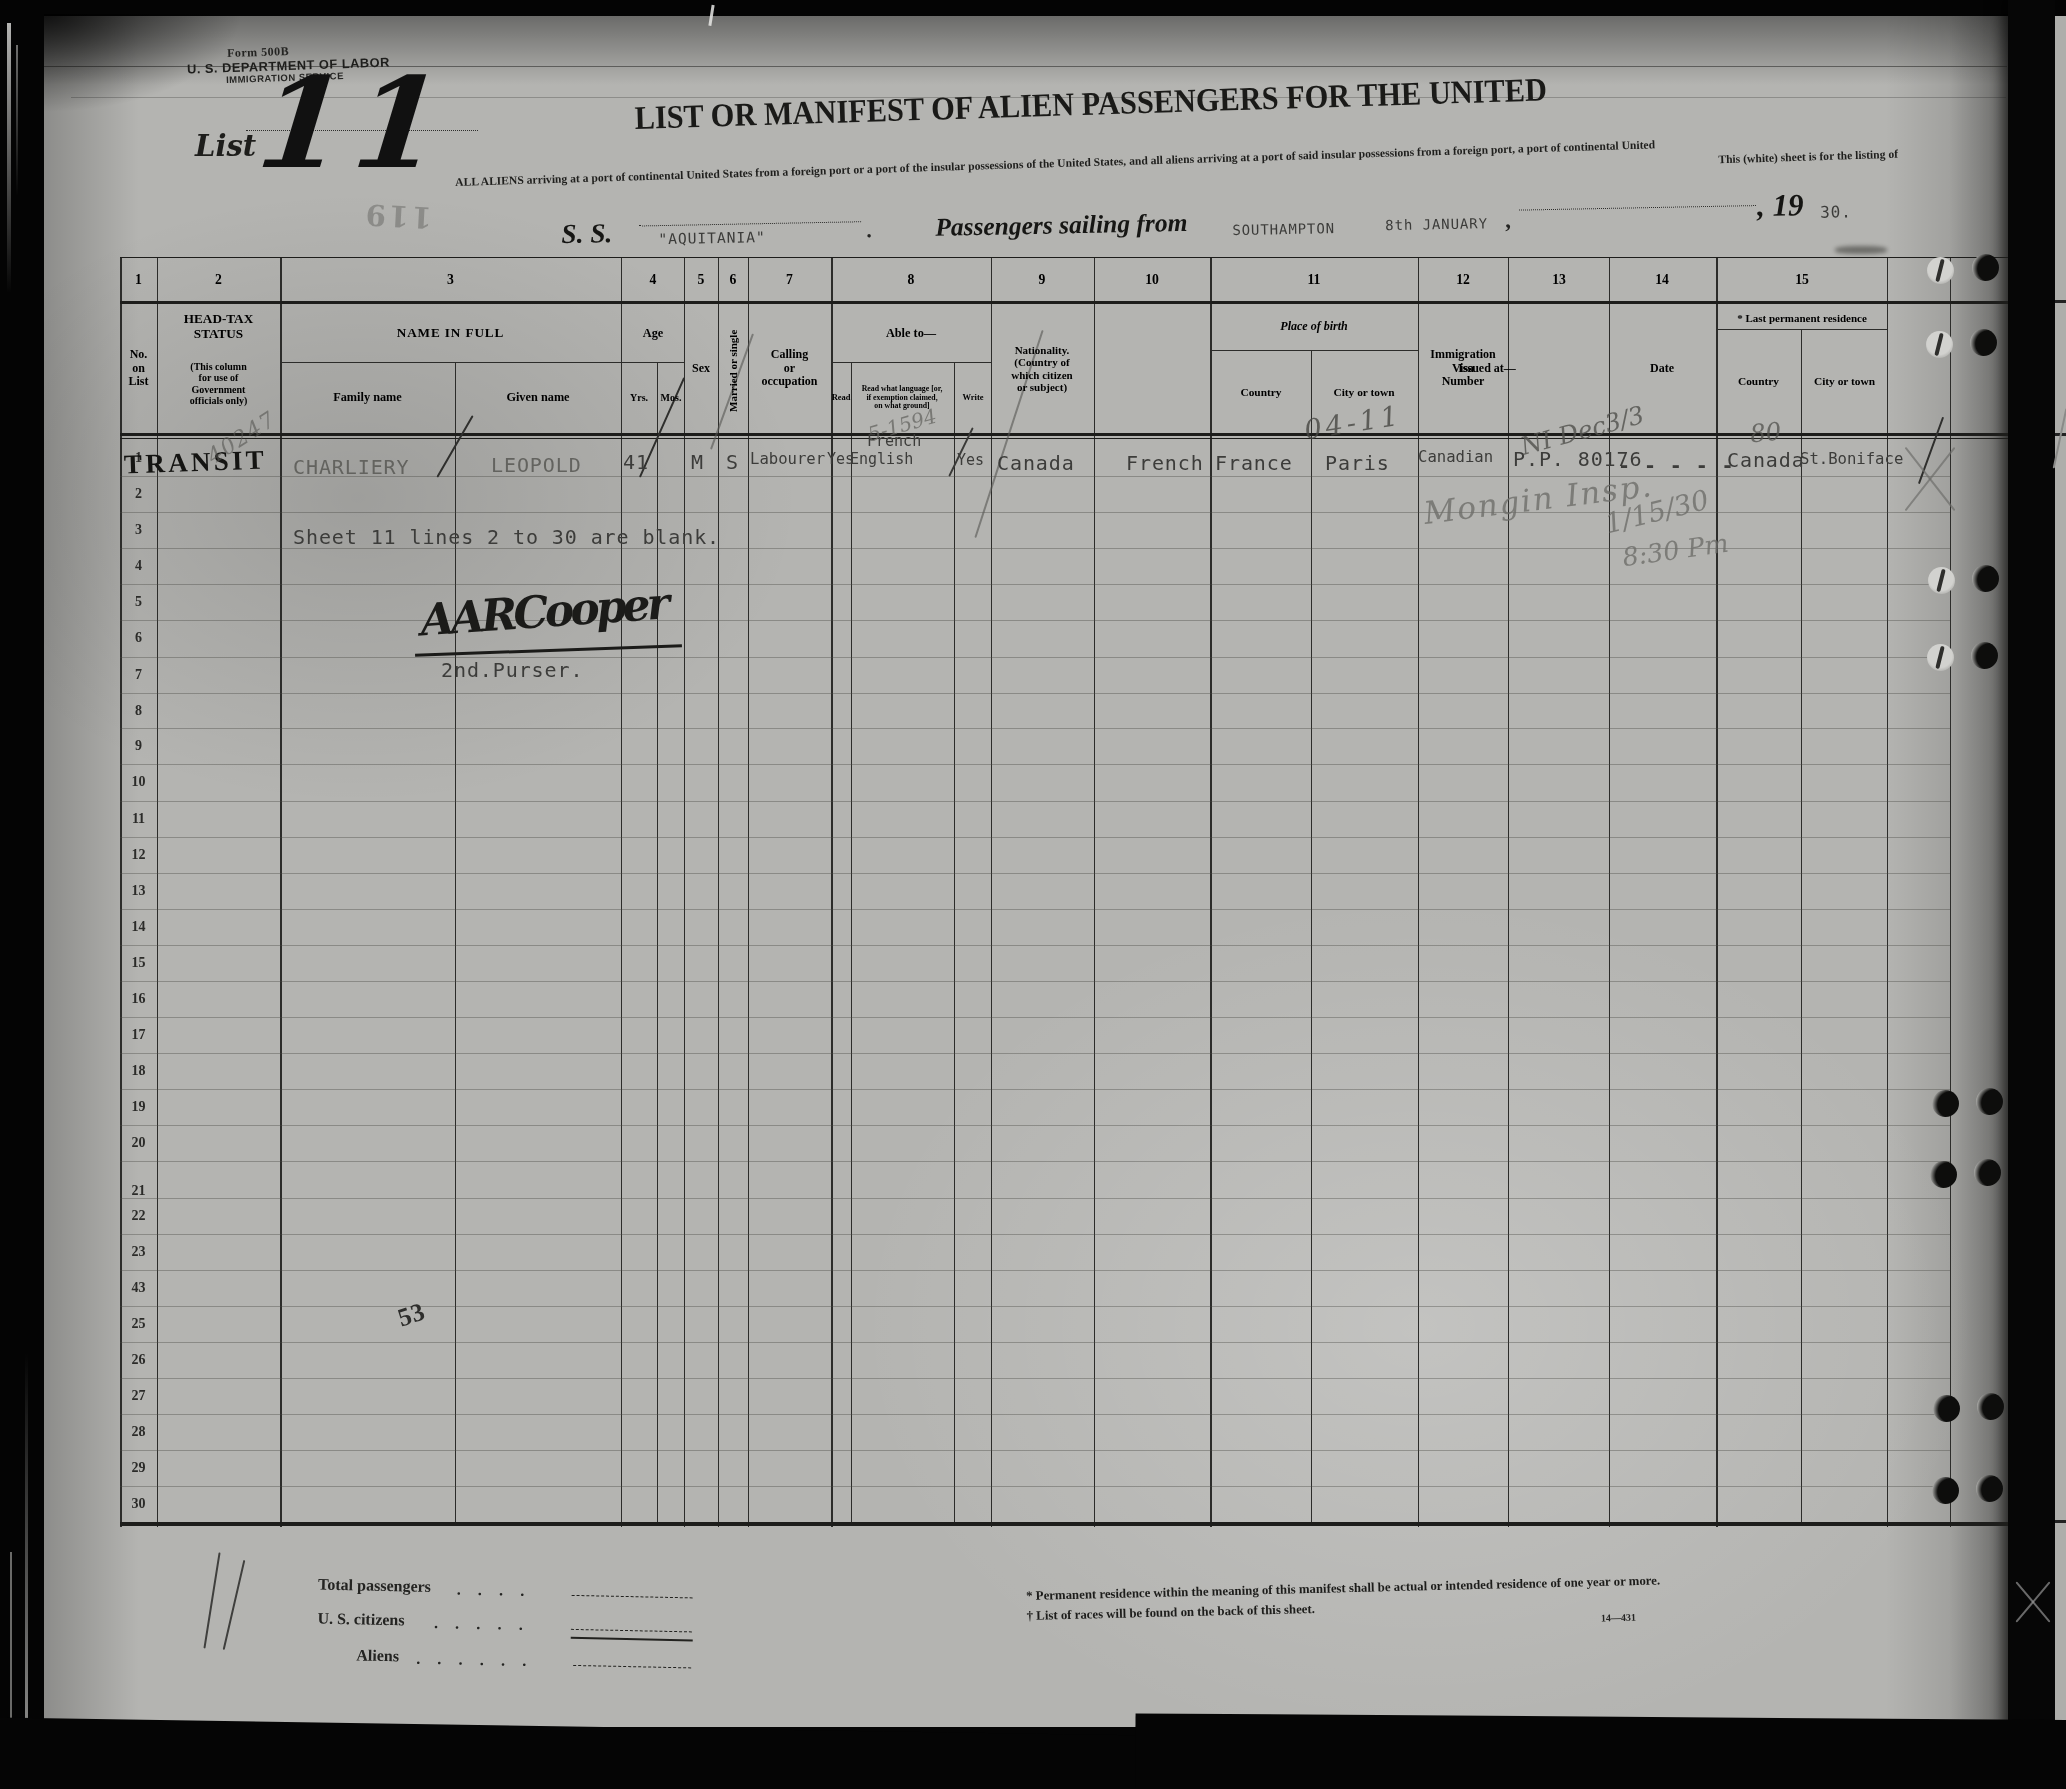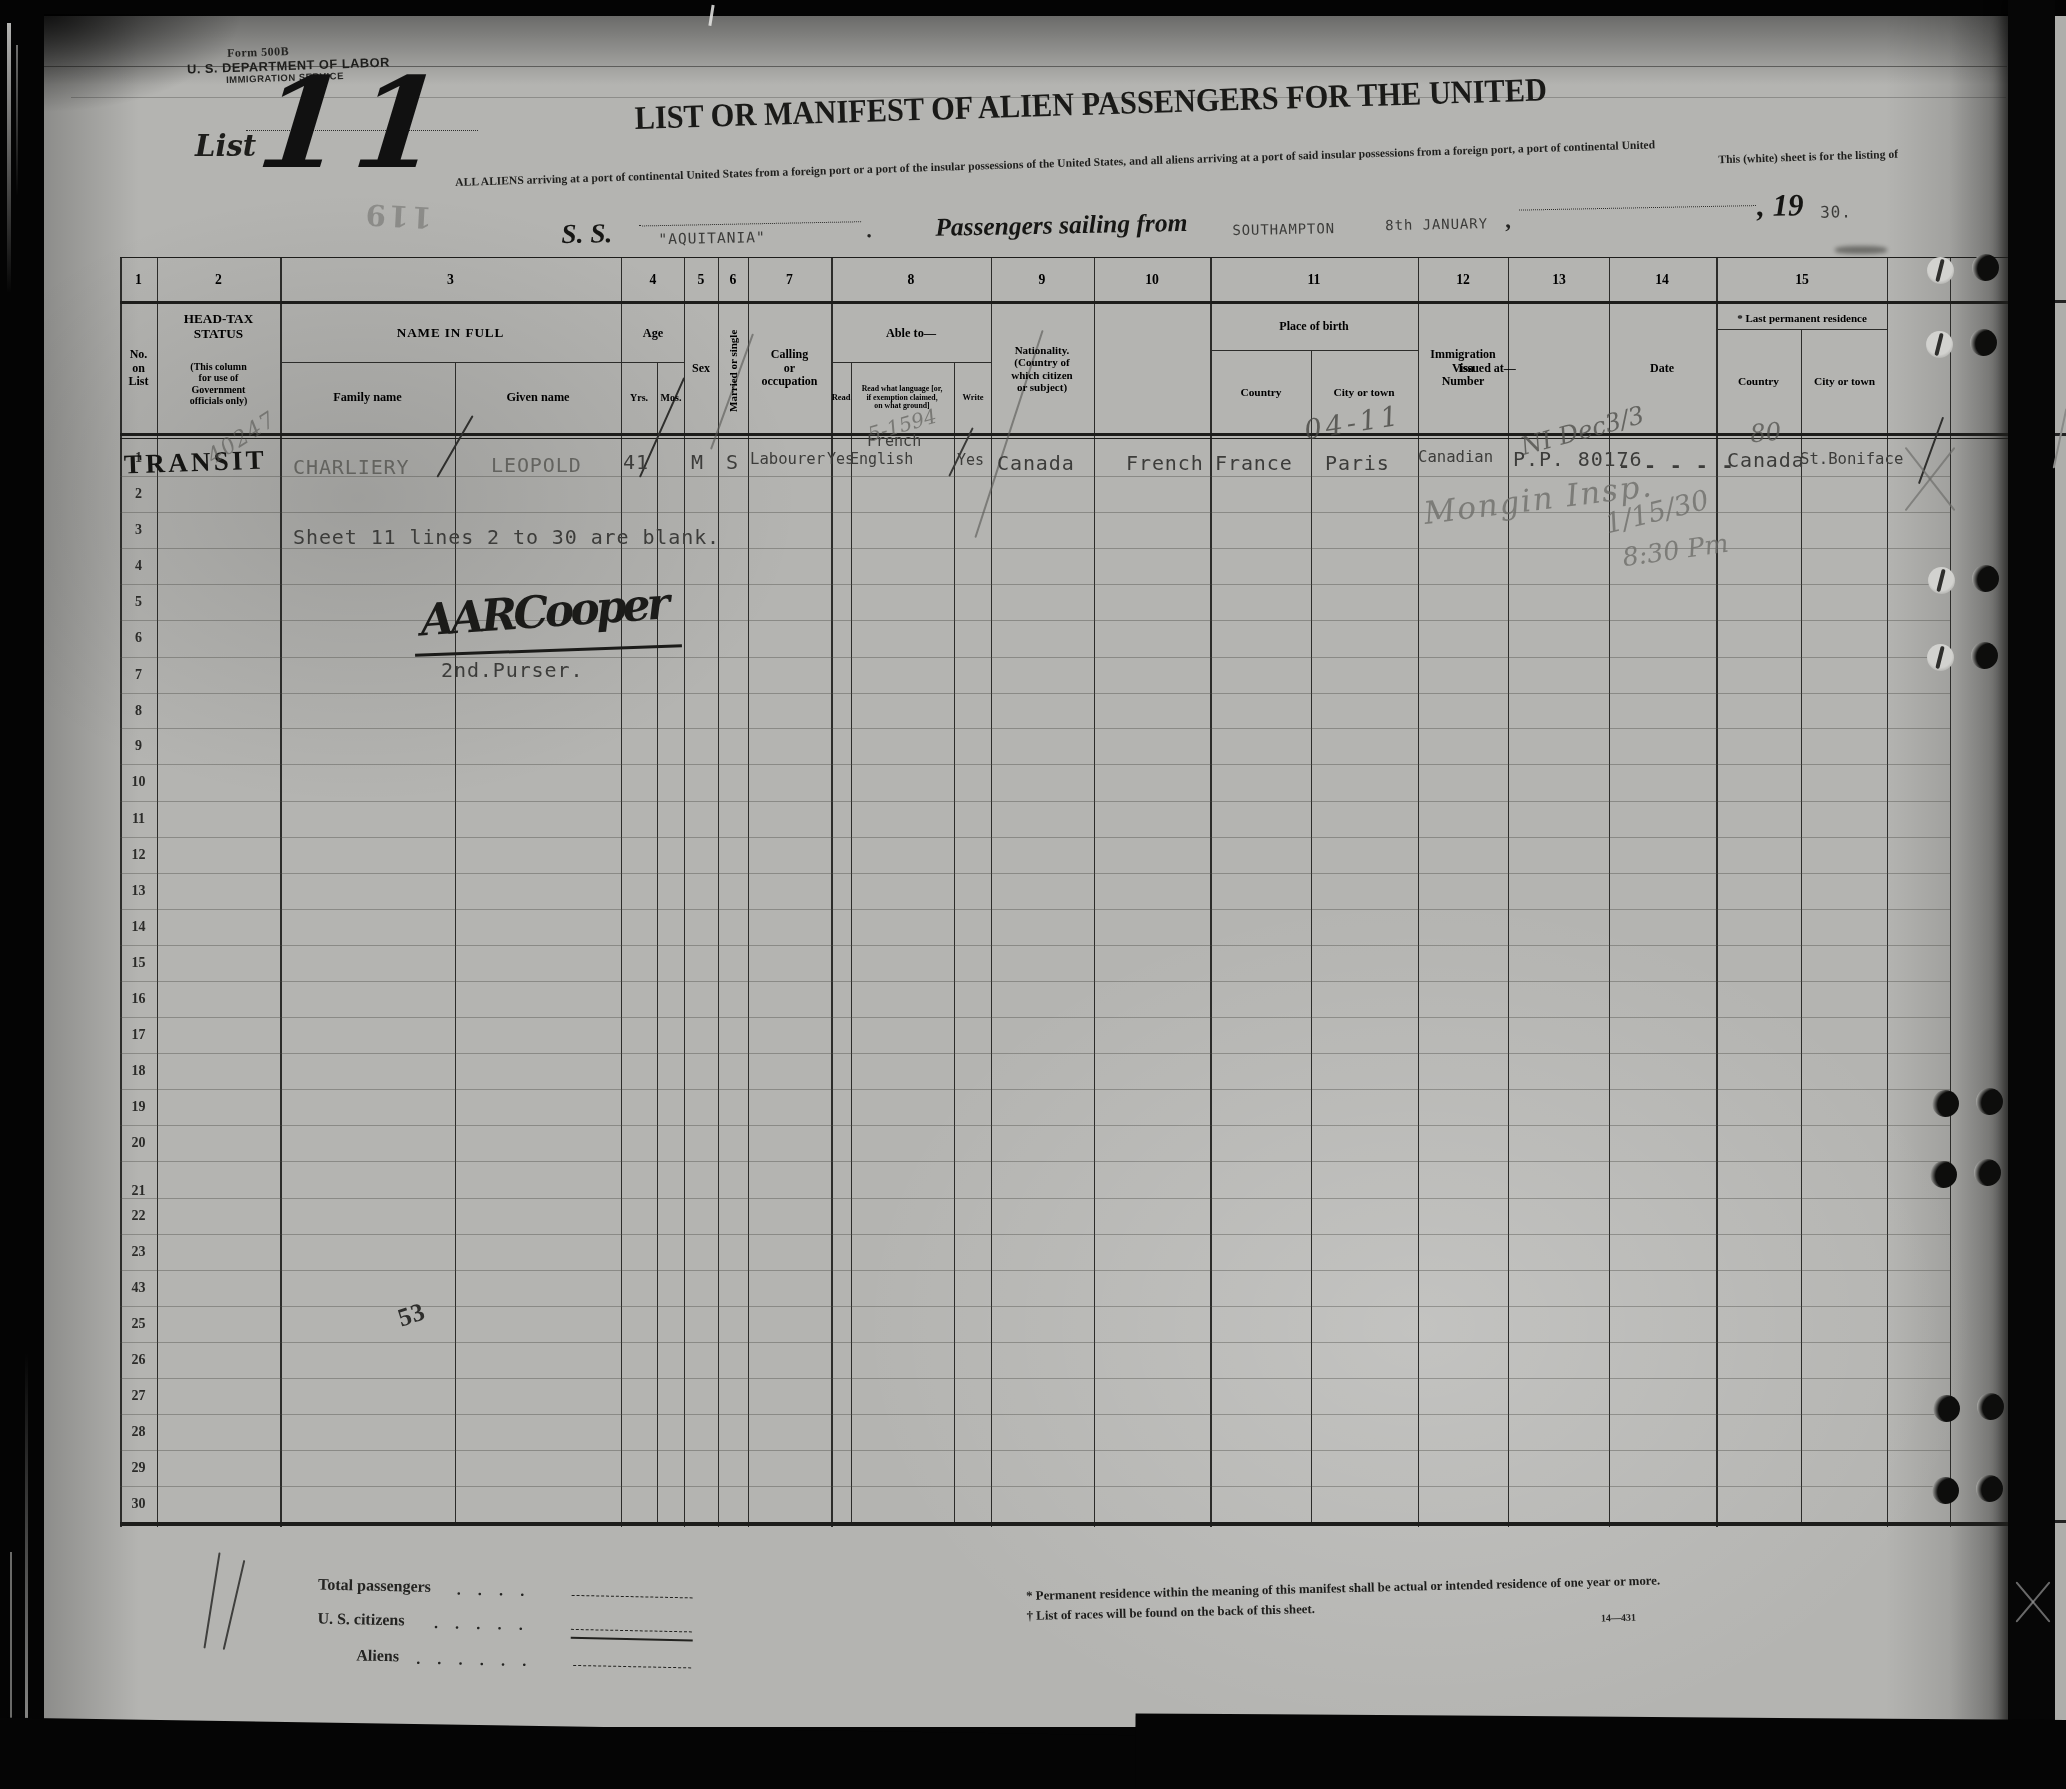--- a/index.html
+++ b/index.html
@@ -232,21 +232,21 @@
   <div class="cell" style="left:831px;top:303px;width:160px;height:61px;font-size:12.3px;">Able to—</div>
   <div class="cell" style="left:831px;top:363px;width:20.3px;height:70px;font-size:8.5px;">Read</div>
   <div class="cell pre" style="left:851px;top:363px;width:102px;height:70px;font-size:7.8px;">Read what language [or,
 if exemption claimed,
 on what ground]</div>
   <div class="cell" style="left:954px;top:363px;width:38px;height:70px;font-size:8.5px;">Write</div>
   <div class="cell pre" style="left:991px;top:303px;width:102px;height:131px;font-size:11px;">Nationality.
 (Country of
 which citizen
 or subject)</div>
-  <div class="cell" style="left:1210px;top:303px;width:208px;height:48px;font-size:12px;">Place of birth</div>
+  <div class="cell" style="left:1210px;top:303px;width:208px;height:48px;font-size:12px;font-style:italic;">Place of birth</div>
   <div class="cell" style="left:1210px;top:351px;width:102px;height:82px;font-size:11.4px;">Country</div>
   <div class="cell" style="left:1311px;top:351px;width:106px;height:82px;font-size:11.4px;">City or town</div>
   <div class="cell pre" style="left:1418px;top:303px;width:90px;height:131px;font-size:12px;">Immigration
 Visa
 Number</div>
   <div class="cell" style="left:1439px;top:303px;width:96px;height:131px;font-size:12px;">Issued at—</div>
   <div class="cell" style="left:1609px;top:303px;width:106px;height:131px;font-size:12px;">Date</div>
   <div class="cell" style="left:1716px;top:305px;width:172px;height:25.5px;font-size:11px;">* Last permanent residence</div>
   <div class="cell" style="left:1716px;top:330px;width:85px;height:103px;font-size:11.4px;">Country</div>
   <div class="cell" style="left:1801px;top:330px;width:87px;height:103px;font-size:11.4px;">City or town</div>

